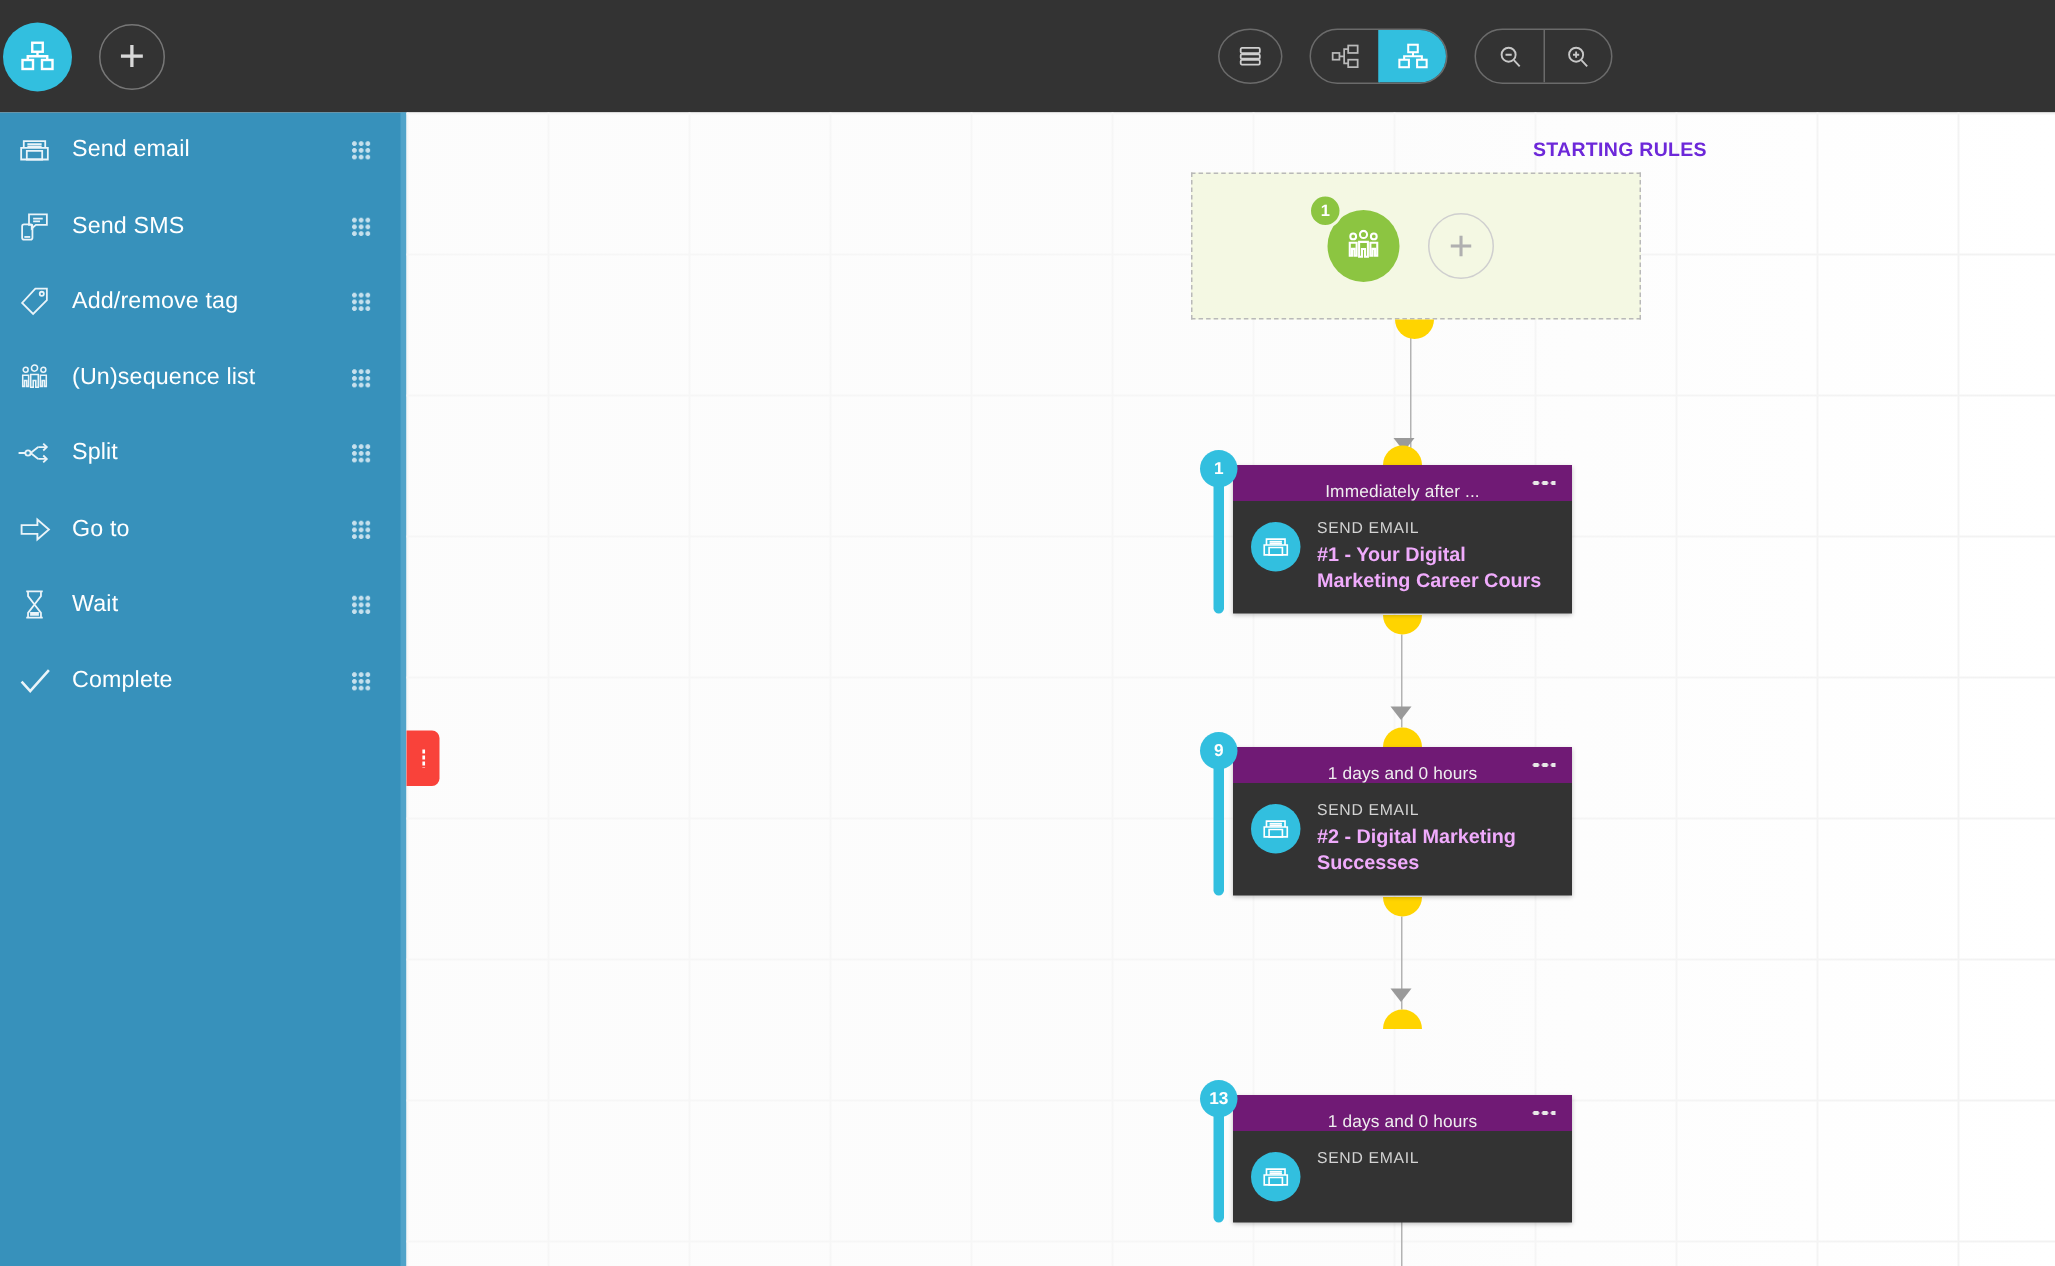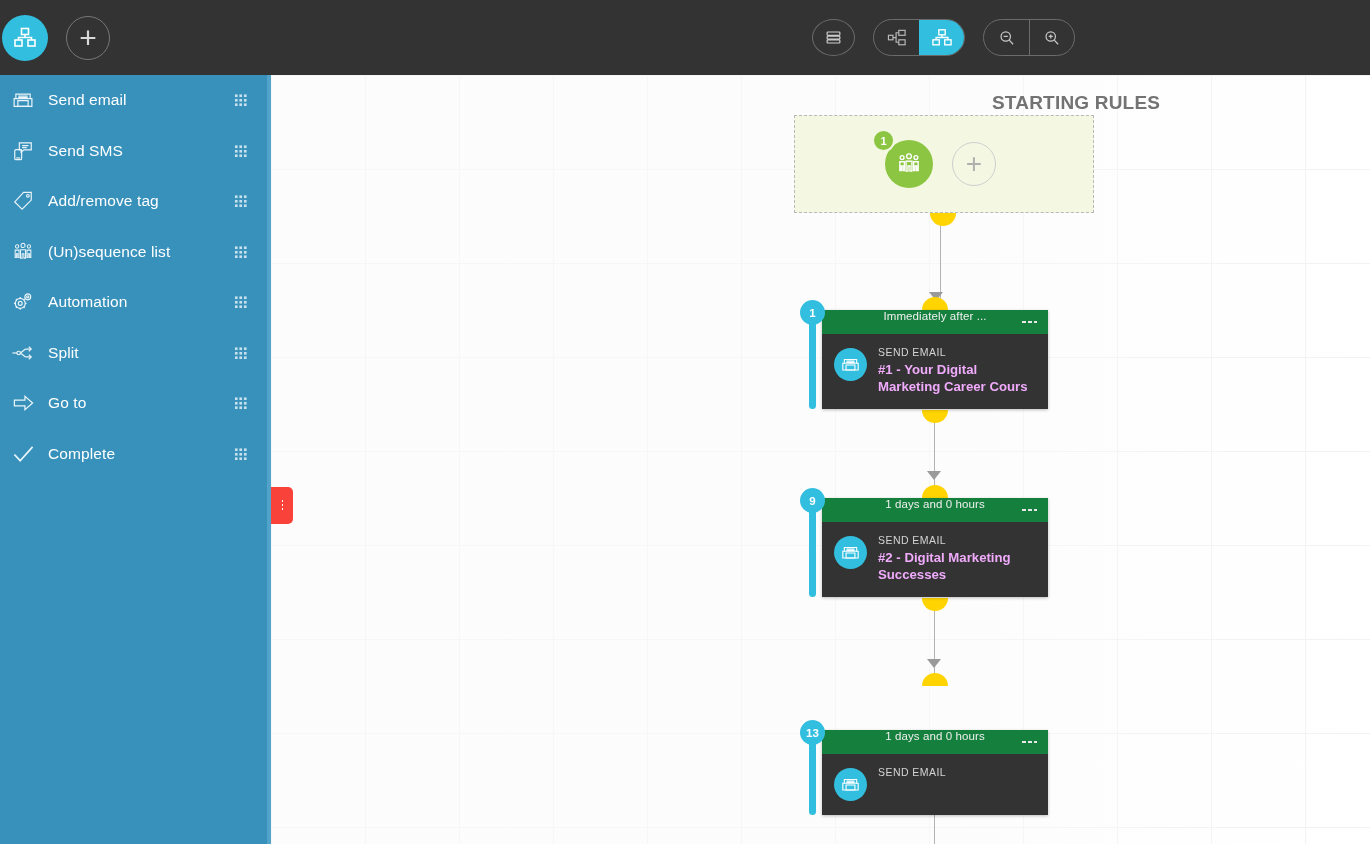--- a/index.html
+++ b/index.html
@@ -105,22 +105,22 @@
     z-index: 40; cursor: pointer;
   }
   #collapse-tab .dots {
     width: 3px; height: 13px;
     background-image: radial-gradient(#ffffff 48%, transparent 50%);
     background-size: 3px 4px;
   }
 
   
   #starting-label {
-    position: absolute; left: 992px; top: 92px;
-    font-size: 19px; font-weight: bold; color: #737373;
+    position: absolute; left: 1022px; top: 92px;
+    font-size: 13px; font-weight: bold; color: #6d28d9;
     letter-spacing: .2px;
   }
   #starting-box {
     position: absolute; left: 794px; top: 115px;
     width: 300px; height: 98px;
     background: #f4f8e3;
     border: 1px dashed #b9b9b9;
     display: flex; align-items: center;
   }
   #start-trigger {
@@ -172,22 +172,22 @@
   }
   .node-badge {
     position: absolute; left: -22px; top: -10px;
     min-width: 25px; height: 25px; padding: 0 5px; border-radius: 50%;
     background: #32bfdf; color: #ffffff;
     font-size: 11.5px; font-weight: bold;
     display: flex; align-items: center; justify-content: center;
     z-index: 2;
   }
   .node-head {
-    height: 24px; background: #15803d; position: relative;
-    display: flex; align-items: flex-start; justify-content: center;
+    height: 24px; background: #701a75; position: relative;
+    display: flex; align-items: flex-end; justify-content: center;
   }
   .node-head-text {
     color: #efefef; font-size: 11.5px; letter-spacing: .1px;
   }
   .node-menu {
     position: absolute; right: 11px; top: 50%; transform: translateY(-50%);
     width: 16px; height: 4px;
     background-image: radial-gradient(#e8e8e8 48%, transparent 50%);
     background-size: 6px 4px; cursor: pointer;
   }
@@ -314,51 +314,49 @@
             <path d="M10.8 9h6.4v10.8h-2.1v-5.6h-2.2v5.6h-2.1z"></path>
             <circle cx="21.5" cy="5" r="2.1"></circle>
             <path d="M19 9.6h5v9.5h-1.6v-5h-1.8v5H19z"></path>
           </svg>
         </div>
         <div class="side-label">(Un)sequence list</div>
         <div class="side-grip"></div>
       </div>
       <div class="side-item">
         <div class="side-icon">
-          <svg width="22" height="22" viewBox="0 0 24 24" fill="none" stroke="currentColor" stroke-width="1.3">
-            <circle cx="9" cy="13.5" r="5.4"></circle>
-            <circle cx="9" cy="13.5" r="2.1"></circle>
-            <path d="M9 6.6v1.5M9 18.9v1.5M2.1 13.5h1.5M14.4 13.5h1.5M4.2 8.7l1.1 1.1M12.7 17.2l1.1 1.1M13.8 8.7l-1.1 1.1M5.3 17.2l-1.1 1.1"></path>
-            <circle cx="17.2" cy="6.4" r="3.2"></circle>
-            <circle cx="17.2" cy="6.4" r="1.2"></circle>
-          </svg>
-        </div>
-        <div class="side-label">Automation</div>
-        <div class="side-grip"></div>
-      </div>
-      <div class="side-item">
-        <div class="side-icon">
           <svg width="24" height="22" viewBox="0 0 26 22" fill="none" stroke="currentColor" stroke-width="1.3">
             <path d="M1.5 11h5"></path>
             <circle cx="8.3" cy="11" r="1.9"></circle>
             <path d="M10.2 11l5.5-4.3M10.2 11l5.5 4.3"></path>
             <path d="M15.7 6.7h6M15.7 15.3h6"></path>
             <path d="M19.3 4.2l2.6 2.5-2.6 2.5M19.3 12.8l2.6 2.5-2.6 2.5"></path>
           </svg>
         </div>
         <div class="side-label">Split</div>
         <div class="side-grip"></div>
       </div>
       <div class="side-item">
         <div class="side-icon">
           <svg width="23" height="22" viewBox="0 0 24 22" fill="none" stroke="currentColor" stroke-width="1.3">
             <path d="M2.5 8h11V4l8 7-8 7v-4h-11z"></path>
           </svg>
         </div>
         <div class="side-label">Go to</div>
+        <div class="side-grip"></div>
+      </div>
+      <div class="side-item">
+        <div class="side-icon">
+          <svg width="20" height="22" viewBox="0 0 20 24" fill="none" stroke="currentColor" stroke-width="1.3">
+            <path d="M4 2.5h12M4 21.5h12"></path>
+            <path d="M5.3 2.5v3.4L10 12l-4.7 6.1v3.4M14.7 2.5v3.4L10 12l4.7 6.1v3.4"></path>
+            <path d="M6.8 18.8h6.4" stroke-width="2.6"></path>
+          </svg>
+        </div>
+        <div class="side-label">Wait</div>
         <div class="side-grip"></div>
       </div>
       <div class="side-item">
         <div class="side-icon">
           <svg width="23" height="22" viewBox="0 0 24 22" fill="none" stroke="currentColor" stroke-width="1.8">
             <path d="M2.5 11.5l6 6.5L21.5 3.5"></path>
           </svg>
         </div>
         <div class="side-label">Complete</div>
         <div class="side-grip"></div>

